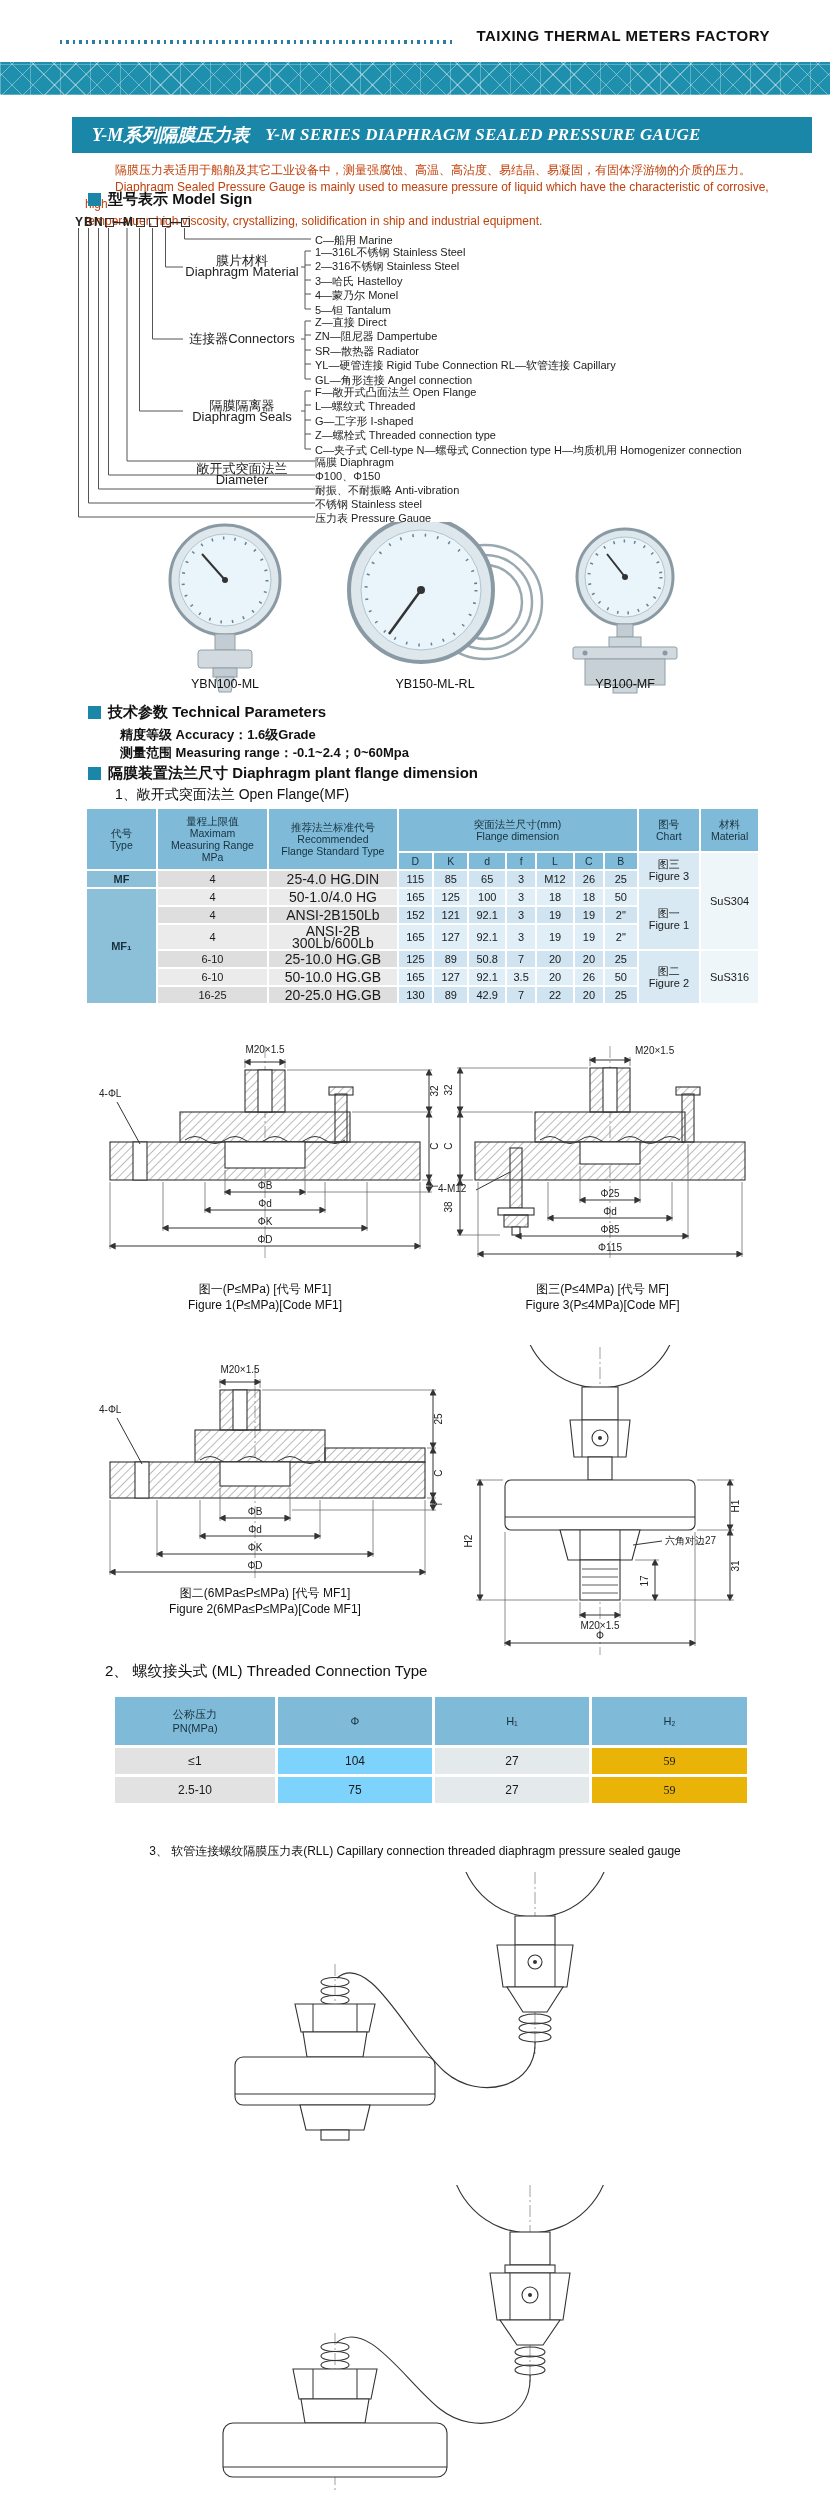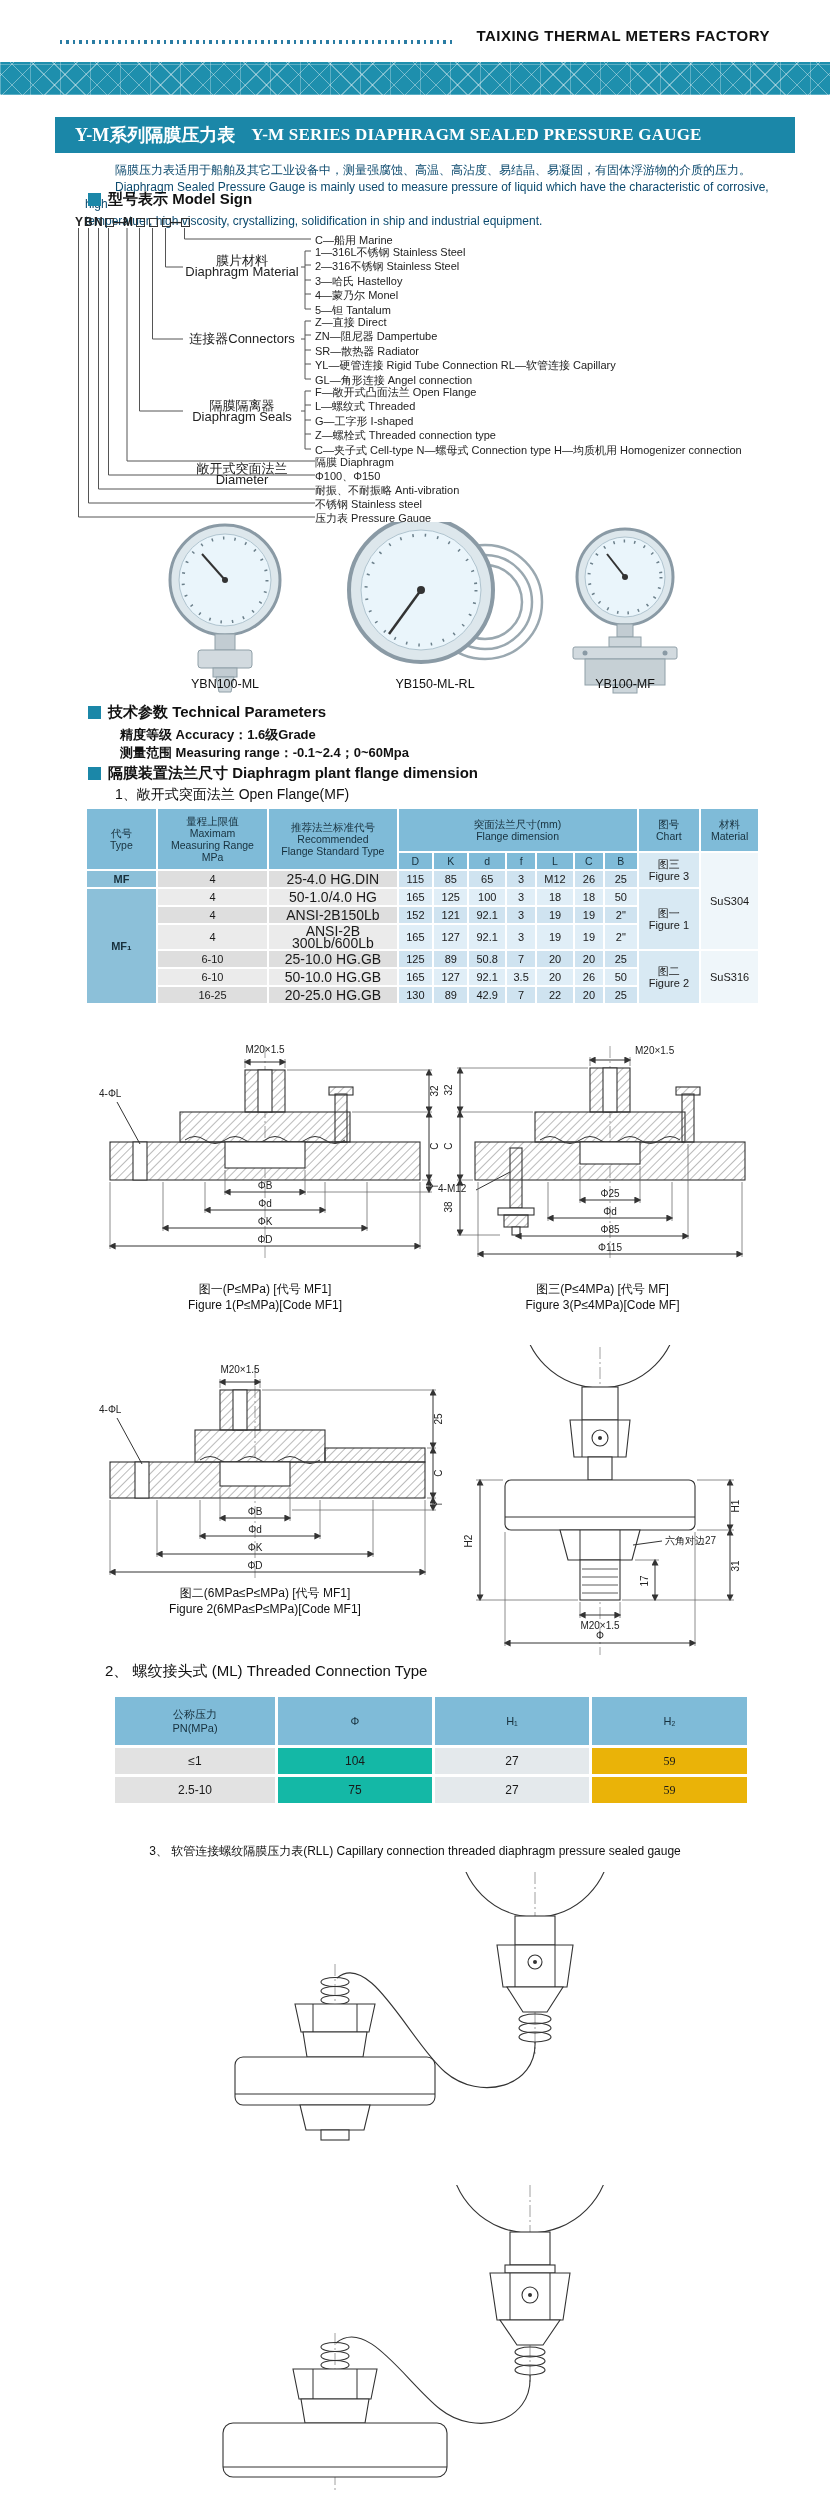--- a/index.html
+++ b/index.html
@@ -12,21 +12,21 @@
   .band{background-color:#1e8fad;
         background-image:
           repeating-linear-gradient(45deg,rgba(255,255,255,.38) 0 1px,transparent 1px 15px),
           repeating-linear-gradient(-45deg,rgba(255,255,255,.38) 0 1px,transparent 1px 15px),
           repeating-linear-gradient(90deg,rgba(255,255,255,.28) 0 1px,transparent 1px 30px),
           repeating-linear-gradient(0deg,rgba(255,255,255,.28) 0 1px,transparent 1px 30px);}
   .titlebar{background:#1b87a8;color:#fff;display:flex;align-items:center;padding-left:20px;
             font-family:"Liberation Serif","DejaVu Serif",serif;font-weight:bold;}
   .titlebar .zh{font-size:18px;margin-right:16px;}
   .titlebar .en{font-size:17px;letter-spacing:.2px;}
-  .intro{font-size:12px;line-height:17px;color:#0c4a6e;}
+  .intro{font-size:12px;line-height:17px;color:#c2410c;}
   .indent{text-indent:30px;}
   .sec{font-weight:bold;font-size:15px;color:#111;}
   .sq{display:inline-block;width:13px;height:13px;background:#1b87a8;margin-right:7px;vertical-align:-2px;}
   .sub15{font-size:14px;color:#111;}
   
   .ms{width:700px;height:315px;}
   .ms .ch{position:absolute;top:0;font-weight:bold;font-size:12px;color:#222;}
   .ms .bx{position:absolute;top:3px;width:7px;height:7px;border:1px solid #333;}
   .ms .mi{position:absolute;left:240px;font-size:11px;white-space:nowrap;color:#222;}
   .ms .gl{position:absolute;left:108px;width:118px;text-align:center;font-size:13px;line-height:11px;
@@ -46,21 +46,21 @@
   .ftable tr.even .g{background:#ebebeb;}
   .ftable tr.even .n{background:#e0eef7;}
   .ftable .chart{background:#d8e9f3;white-space:pre-line;}
   .ftable .mat{background:#eff6fa;}
   .ftable .std{font-size:14px;}
   
   .mtable{width:635px;font-size:12px;}
   .mtable td{border:3px solid #fff;text-align:center;vertical-align:middle;padding:0;}
   .mtable .mth{background:#7fbbd8;font-size:11px;white-space:pre-line;line-height:14px;color:#17303d;height:48px;}
   .mtable .c1{background:#e2e2e2;}
-  .mtable .c2{background:#14b8a6;}
+  .mtable .c2{background:#7dd3fc;}
   .mtable .c3{background:#e4e9ec;}
   .mtable .c4{background:#eab308;font-family:Liberation Serif, serif;}
   .mtable tr.dr td{height:26px;}
   
   .fig text{font-size:10px;fill:#222;font-family:"Liberation Sans",sans-serif;}
   .fig .hatched{fill:url(#hatch);stroke:#333;stroke-width:1.1;}
   .fig .ol{fill:#fff;stroke:#333;stroke-width:1.1;}
   .fig .sil{fill:none;stroke:#333;stroke-width:1.1;}
   .fig .cl{stroke:#888;stroke-width:.8;stroke-dasharray:12 3 2 3;fill:none;}
   .fig .dims line{stroke:#333;stroke-width:1;marker-start:url(#arw);marker-end:url(#arw);}
@@ -84,21 +84,21 @@
     </marker>
   </defs>
 </svg>
 
 <div class="page">
 
   <div class="abs dotline" style="left:60px;top:40px;width:392px;"></div>
   <div class="abs factory" style="left:455px;top:27px;width:315px;">TAIXING THERMAL METERS FACTORY</div>
   <div class="abs band" style="left:0;top:62px;width:830px;height:33px;"></div>
 
-  <div class="abs titlebar" style="left:55px;top:117px;width:720px;height:36px;">
+  <div class="abs titlebar" style="left:72px;top:117px;width:720px;height:36px;font-style:italic;">
     <span class="zh">Y-M系列隔膜压力表</span>
     <span class="en">Y-M SERIES DIAPHRAGM SEALED PRESSURE GAUGE</span>
   </div>
 
   <div class="abs intro" style="left:85px;top:162px;width:692px;">
     <div class="indent">隔膜压力表适用于船舶及其它工业设备中，测量强腐蚀、高温、高沾度、易结晶、易凝固，有固体浮游物的介质的压力。</div>
     <div class="indent">Diaphragm Sealed Pressure Gauge is mainly used to measure pressure of liquid which have the characteristic of corrosive, high</div>
     <div>temperatuer, high viscosity,  crystallizing, solidification in ship and industrial equipment.</div>
   </div>
 

